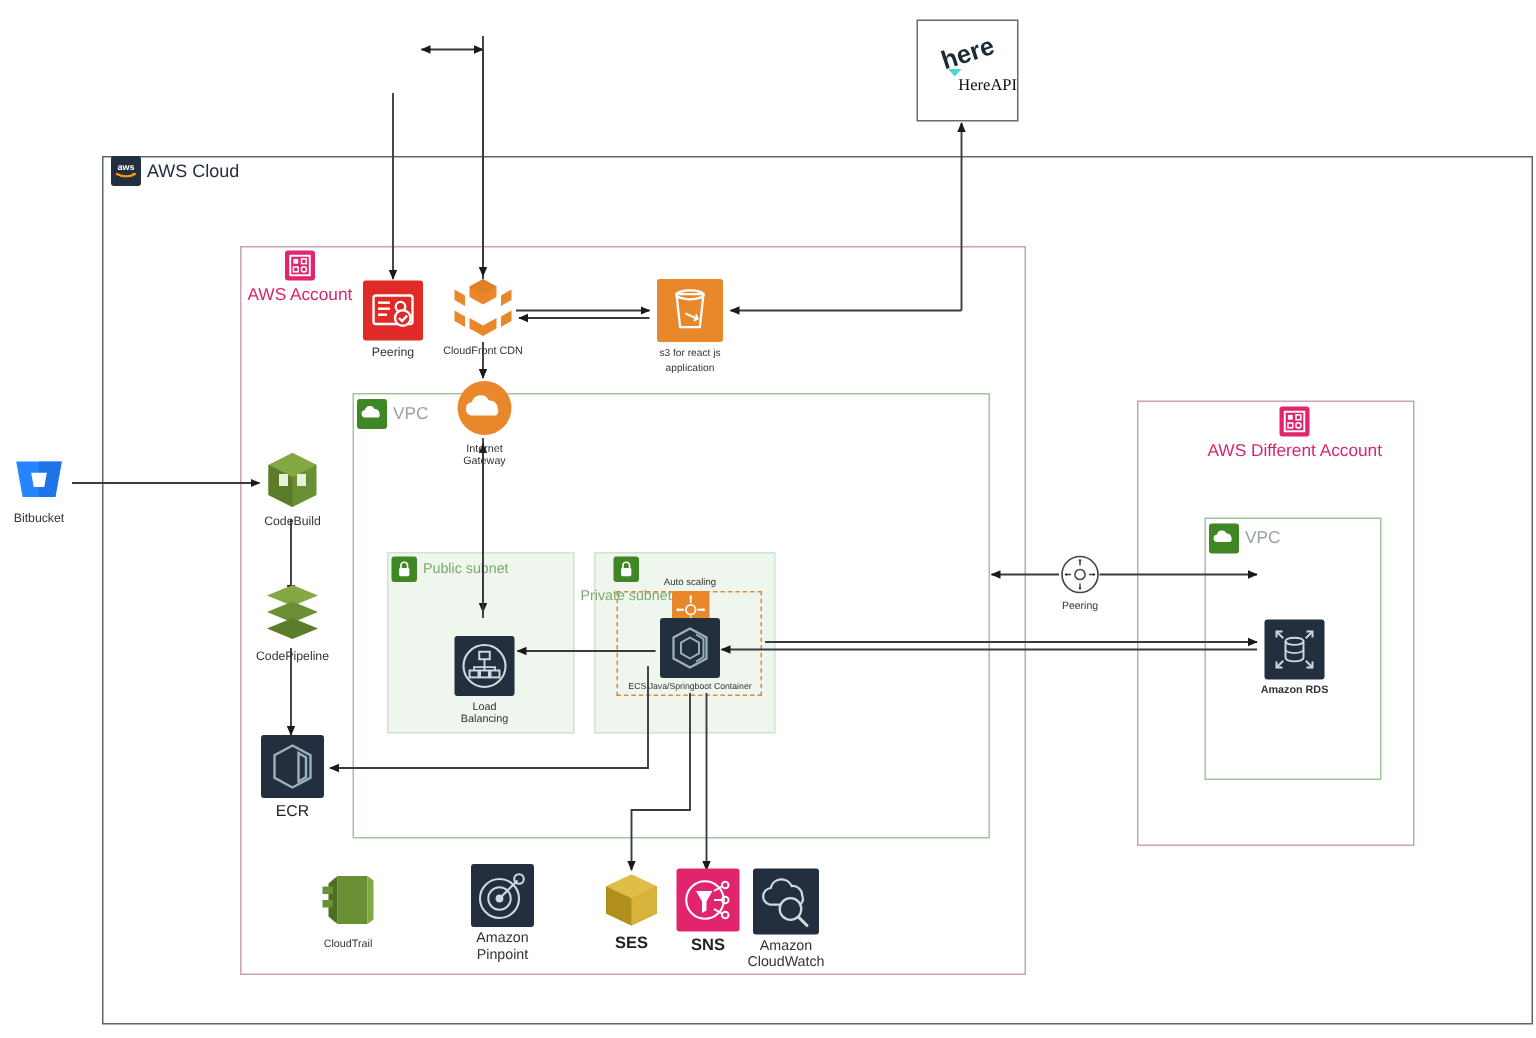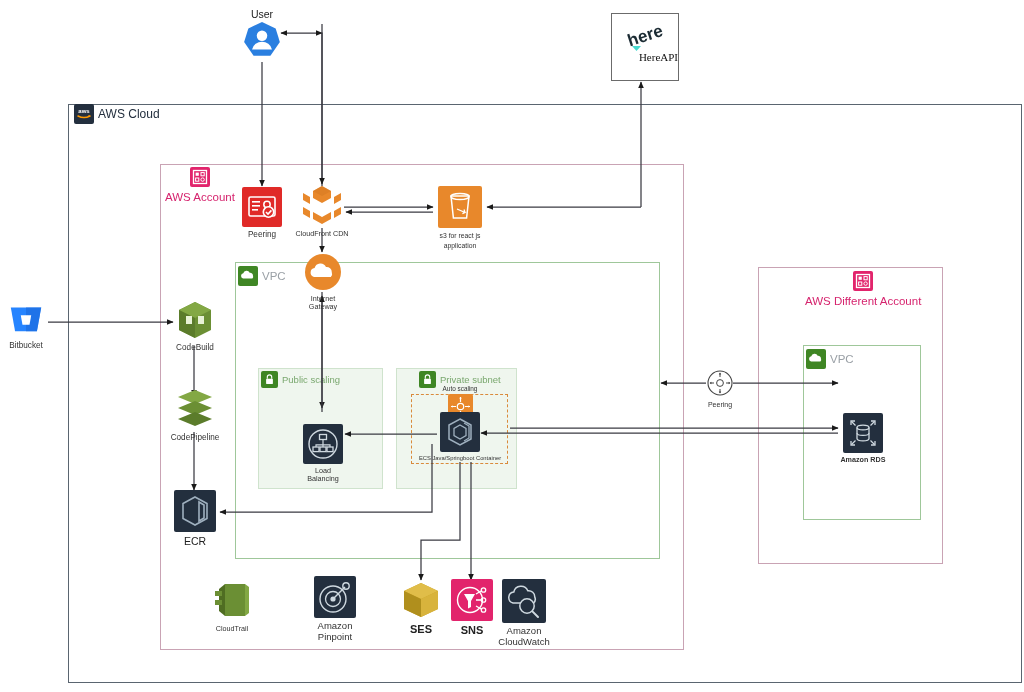--- a/index.html
+++ b/index.html
@@ -80,25 +80,25 @@
   </div>
 
   <div class="grp grp-subnet" style="left:258px;top:368px;width:125px;height:121px;"></div>
   <div class="grp-label lbl-sub" style="left:261px;top:371px;">
     <span class="tag" style="background:#3f8624;width:17px;height:17px;flex:0 0 17px;">
       <svg width="17" height="17" viewBox="0 0 20 20">
         <rect x="6" y="9" width="8" height="6.4" rx="1" fill="#fff"></rect>
         <path d="M7.4 9 v-1.9 a2.6 2.6 0 0 1 5.2 0 V9" fill="none" stroke="#fff" stroke-width="1.3"></path>
       </svg>
     </span>
-    <span>Public scaling</span>
+    <span>Public subnet</span>
   </div>
 
   <div class="grp grp-subnet" style="left:396px;top:368px;width:121px;height:121px;"></div>
-  <div class="grp-label lbl-sub" style="left:419px;top:371px;">
+  <div class="grp-label lbl-sub" style="left:387px;top:371px;flex-direction:column;">
     <span class="tag" style="background:#3f8624;width:17px;height:17px;flex:0 0 17px;">
       <svg width="17" height="17" viewBox="0 0 20 20">
         <rect x="6" y="9" width="8" height="6.4" rx="1" fill="#fff"></rect>
         <path d="M7.4 9 v-1.9 a2.6 2.6 0 0 1 5.2 0 V9" fill="none" stroke="#fff" stroke-width="1.3"></path>
       </svg>
     </span>
     <span>Private subnet</span>
   </div>
 
   <div class="grp grp-dash" style="left:411px;top:394px;width:97px;height:70px;"></div>
@@ -171,30 +171,20 @@
 
       <path d="M706,383 L661,383"></path>
       <path d="M733,383 L838,383"></path>
 
       <path d="M460,462 L460,540 L421,540 L421,580"></path>
 
       <path d="M471,462 L471,580"></path>
     </g>
   </svg>
 
-  <div class="node" style="left:237px;top:5px;width:50px;">
-    <span class="cap cap-lg">User</span>
-    <span class="ico">
-      <svg width="42" height="42" viewBox="0 0 40 40">
-        <polygon points="20,2 33,8 37,21 28,34 12,34 3,21 7,8" fill="#2a7fe0"></polygon>
-        <circle cx="20" cy="15" r="5" fill="#fff"></circle>
-        <path d="M10.5 28 a9.8 9.8 0 0 1 19 0 z" fill="#fff"></path>
-      </svg>
-    </span>
-  </div>
 
   <div style="position:absolute;left:611px;top:13px;width:66px;height:66px;border:1.4px solid #6b6b6b;background:#fff;">
     <span class="ico" style="position:absolute;left:12px;top:7px;display:block;">
       <svg width="44" height="34" viewBox="0 0 44 34">
         <g transform="rotate(-18 22 17)">
           <text x="22" y="20" font-size="17" font-weight="bold" text-anchor="middle" font-family="Liberation Sans, sans-serif" fill="#1b2b33">here</text>
         </g>
         <path d="M8 25 l9 0 l-4.5 5 z" fill="#48dad0"></path>
       </svg>
     </span>

